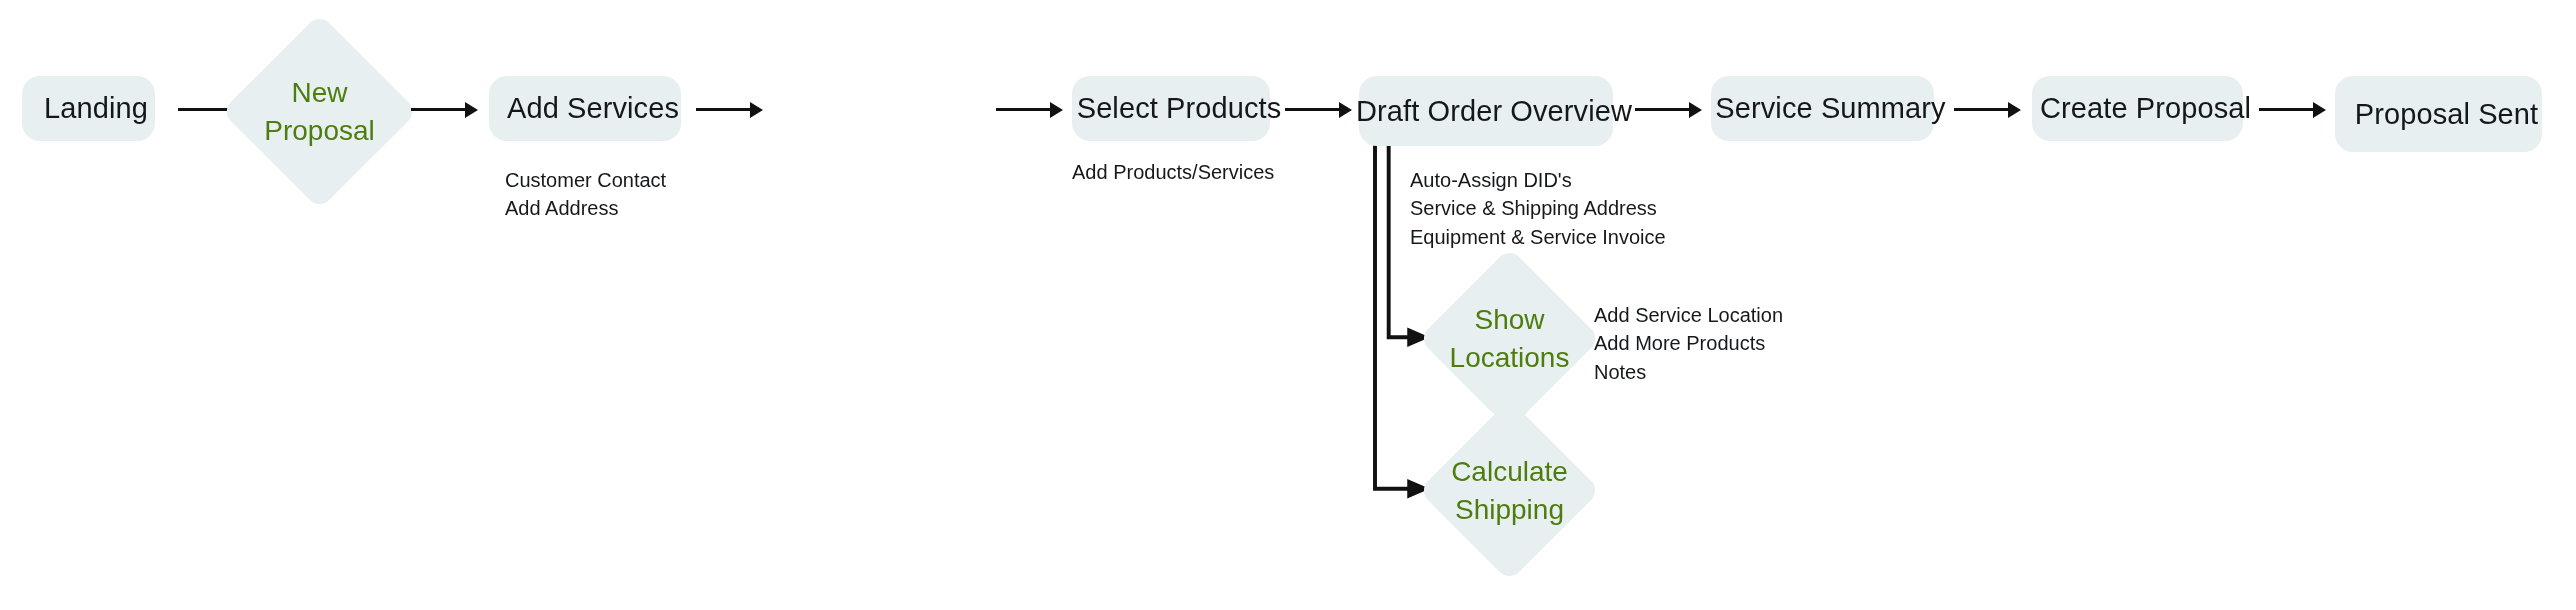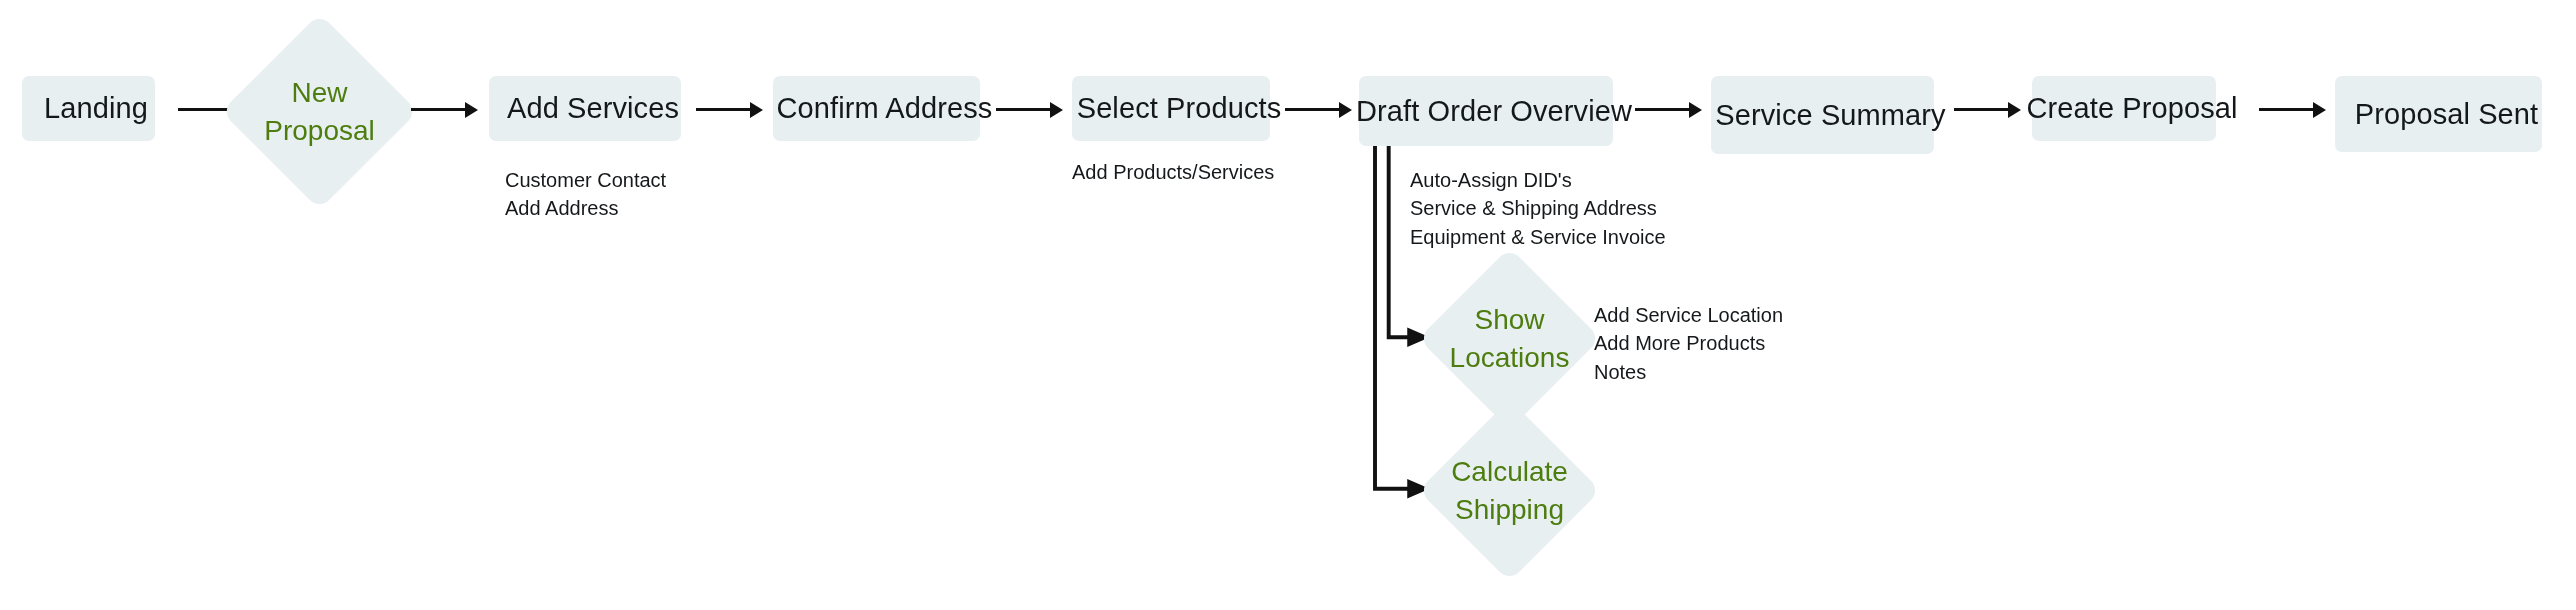--- a/index.html
+++ b/index.html
@@ -18,21 +18,21 @@
     position: relative;
     width: 2576px;
     height: 610px;
     background: #ffffff;
   }
 
   
   .node-box {
     position: absolute;
     background: #e8eff0;
-    border-radius: 7px;
+    border-radius: 18px;
     display: flex;
     align-items: center;
     justify-content: center;
     box-sizing: border-box;
     font-size: 29px;
     color: #14181a;
     letter-spacing: 0.1px;
     white-space: nowrap;
     padding-left: 16px;
   }
@@ -138,23 +138,20 @@
 
   <div class="node-box" style="left:489px; top:76px; width:192px; height:65px;">
     <span>Add Services</span>
   </div>
 
   <div class="arrow-h" style="left:696px; top:96px; width:67px;">
     <span class="stem"></span>
     <span class="head"></span>
   </div>
 
-  <div class="node-box" style="left:773px; top:76px; width:207px; height:65px;">
-    <span>Confirm Address</span>
-  </div>
 
   <div class="arrow-h" style="left:996px; top:96px; width:67px;">
     <span class="stem"></span>
     <span class="head"></span>
   </div>
 
   <div class="node-box" style="left:1072px; top:76px; width:198px; height:65px;">
     <span>Select Products</span>
   </div>
 
@@ -165,30 +162,30 @@
 
   <div class="node-box" style="left:1359px; top:76px; width:254px; height:70px;">
     <span>Draft Order Overview</span>
   </div>
 
   <div class="arrow-h" style="left:1635px; top:96px; width:67px;">
     <span class="stem"></span>
     <span class="head"></span>
   </div>
 
-  <div class="node-box" style="left:1711px; top:76px; width:223px; height:78px;">
+  <div class="node-box" style="left:1711px; top:76px; width:223px; height:65px;">
     <span>Service Summary</span>
   </div>
 
   <div class="arrow-h" style="left:1954px; top:96px; width:67px;">
     <span class="stem"></span>
     <span class="head"></span>
   </div>
 
-  <div class="node-box" style="left:2032px; top:76px; width:184px; height:65px;">
+  <div class="node-box" style="left:2032px; top:76px; width:211px; height:65px;">
     <span>Create Proposal</span>
   </div>
 
   <div class="arrow-h" style="left:2259px; top:96px; width:67px;">
     <span class="stem"></span>
     <span class="head"></span>
   </div>
 
   <div class="node-box" style="left:2335px; top:76px; width:207px; height:76px;">
     <span>Proposal Sent</span>

